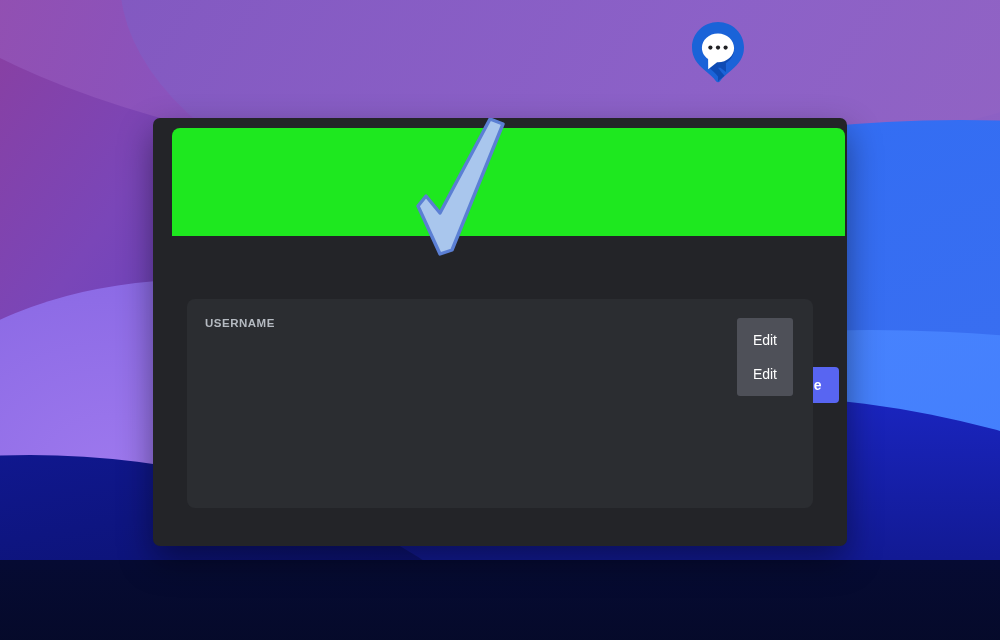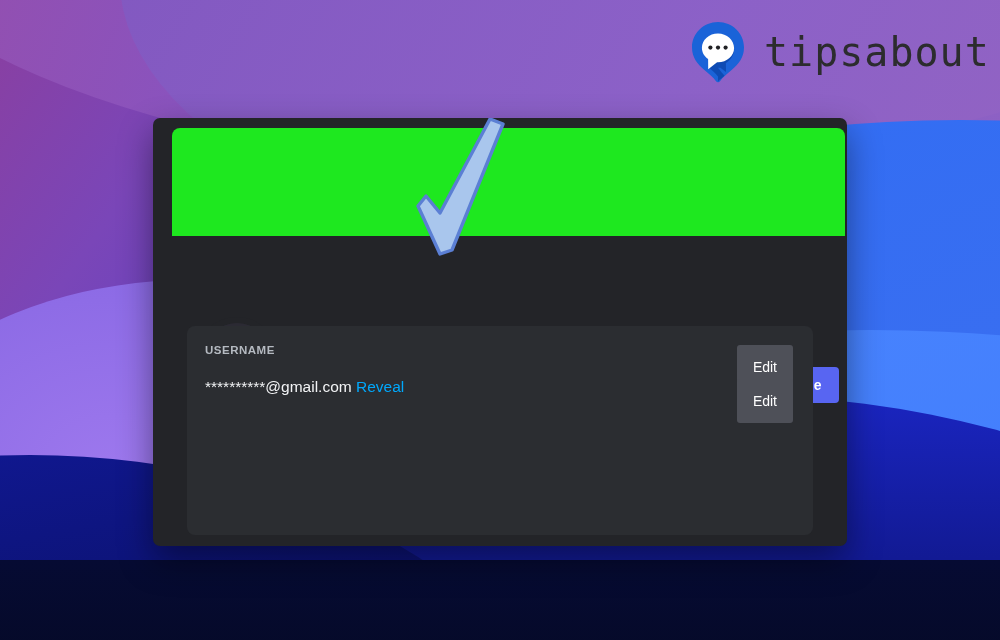--- a/index.html
+++ b/index.html
@@ -234,21 +234,21 @@
     padding: 0 17px;
     height: 36px;
     cursor: pointer;
     font-family: "Liberation Sans", sans-serif;
     letter-spacing: .1px;
   }
 
   
   #info-panel {
     position: absolute;
-    left: 34px; top: 208px;
+    left: 34px; top: 181px;
     width: 626px;
     height: 209px;
     background: #2b2d31;
     border-radius: 8px;
     padding: 18px 20px 0 18px;
   }
 
   .info-row {
     position: relative;
     margin-bottom: 22px;
@@ -313,21 +313,20 @@
     <span>
       <svg id="logo-mark" viewBox="0 0 64 64">
         <path d="M32 2C17.6 2 6 13.4 6 27.4c0 10.2 5.6 16.6 12.4 22.6 4.2 3.7 9 7.4 11.6 11.2 1 1.4 3 1.4 4 0 2.6-3.8 7.4-7.5 11.6-11.2C52.4 44 58 37.6 58 27.4 58 13.4 46.4 2 32 2z" fill="#1a63d8"></path>
         <path d="M32 56.5c-2.2-3-5.7-6-9.2-9L47 23.6c.7 1.8 1.1 3.8 1.1 5.9 0 5.6-3.4 10.5-8.2 13.5l.1 9.1-5.6-4.4c-.5.05-1 .07-1.5.07-.3 0-.6 0-.9-.02 2.6 3.4 5.2 6.3 6.5 8.1-1.8 1.6-4.4 3.6-6.5 5.6z" fill="#0d47ae" opacity=".85"></path>
         <path d="M32 13.4c-8.9 0-16.1 6.4-16.1 14.3 0 4.6 2.4 8.7 6.2 11.3l.1 10.2 8.9-6.9c.3.01.6.02.9.02 8.9 0 16.1-6.4 16.1-14.3S40.9 13.4 32 13.4z" fill="#ffffff"></path>
         <circle cx="24.4" cy="27.6" r="2.1" fill="#202124"></circle>
         <circle cx="32" cy="27.6" r="2.1" fill="#202124"></circle>
         <circle cx="39.6" cy="27.6" r="2.1" fill="#202124"></circle>
       </svg>
     </span>
-    <span id="logo-text">tipsabout</span>
   </div>
 
   <div id="discord-card">
 
     <div id="banner"></div>
 
     <div id="header-row">
 
       <div id="avatar-wrap">
         <div id="avatar">
@@ -408,24 +407,20 @@
     </div>
 
     <div id="info-panel">
 
       <div class="info-row">
         <div class="field-label">USERNAME</div>
         <button class="row-action-btn">Edit</button>
       </div>
 
       <div class="info-row">
-        <div class="field-value">
-          <span>**********@gmail.com</span>
-          <span id="reveal-link">Reveal</span>
-        </div>
         <button class="row-action-btn">Edit</button>
       </div>
 
 
     </div>
   </div>
 
   <div id="arrow-annotation">
     <svg viewBox="0 0 100 150" width="100" height="150">
       <path d="M88 6 L75 1 L25 95 L11 78 L3 88 L25 136 L37 132 Z" fill="#a9c6ed" stroke="#5b7fd4" stroke-width="3.4" stroke-linejoin="round"></path>

